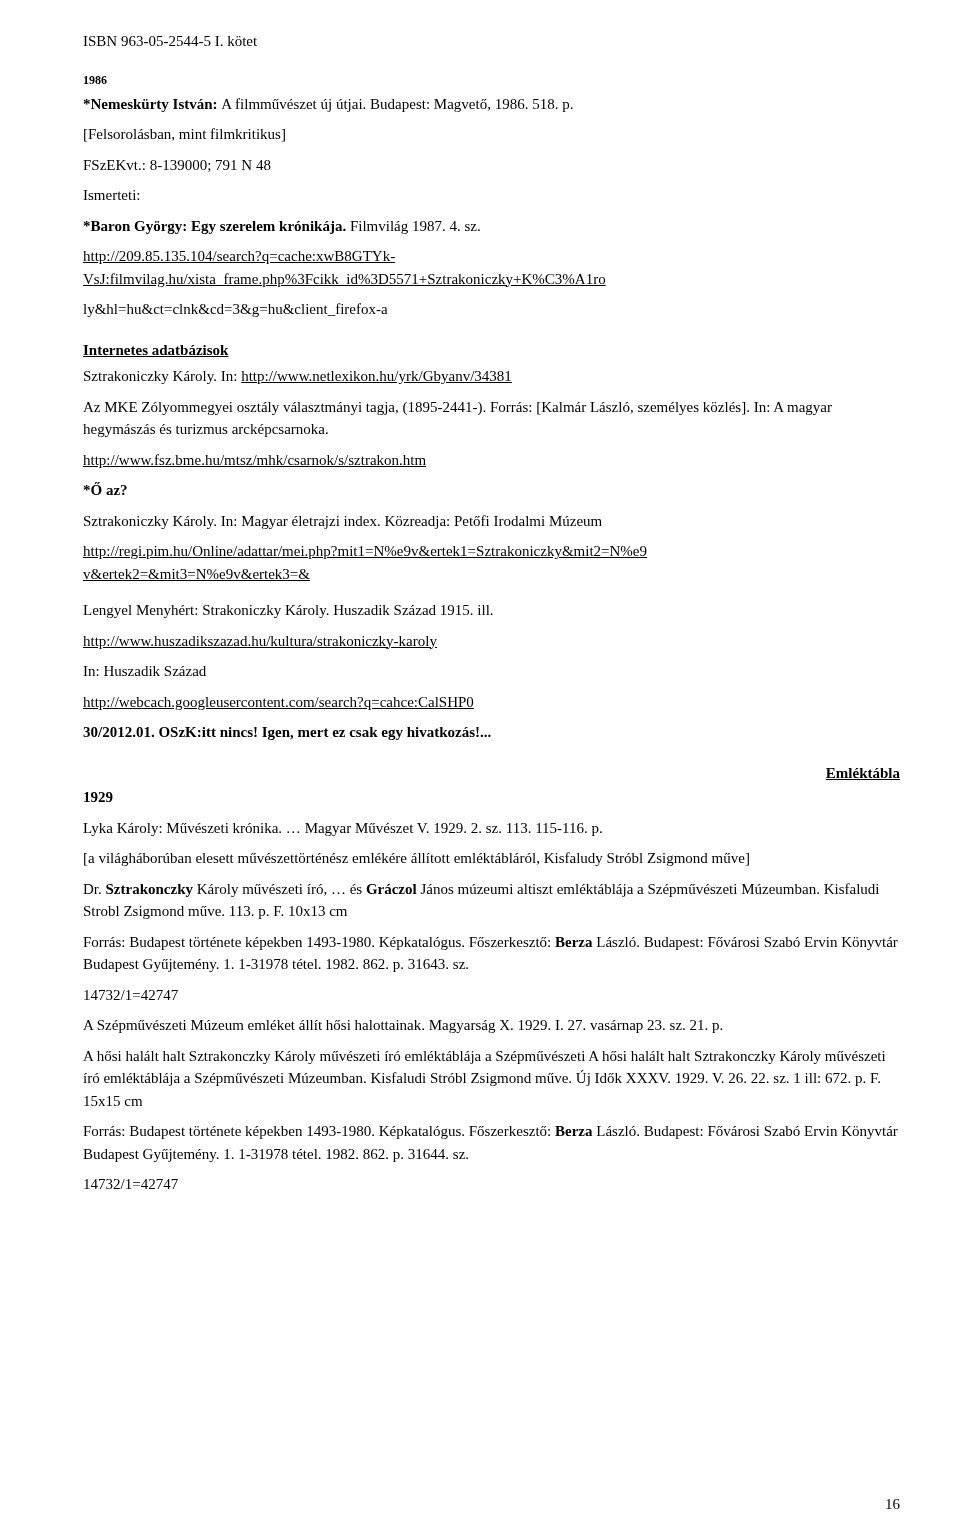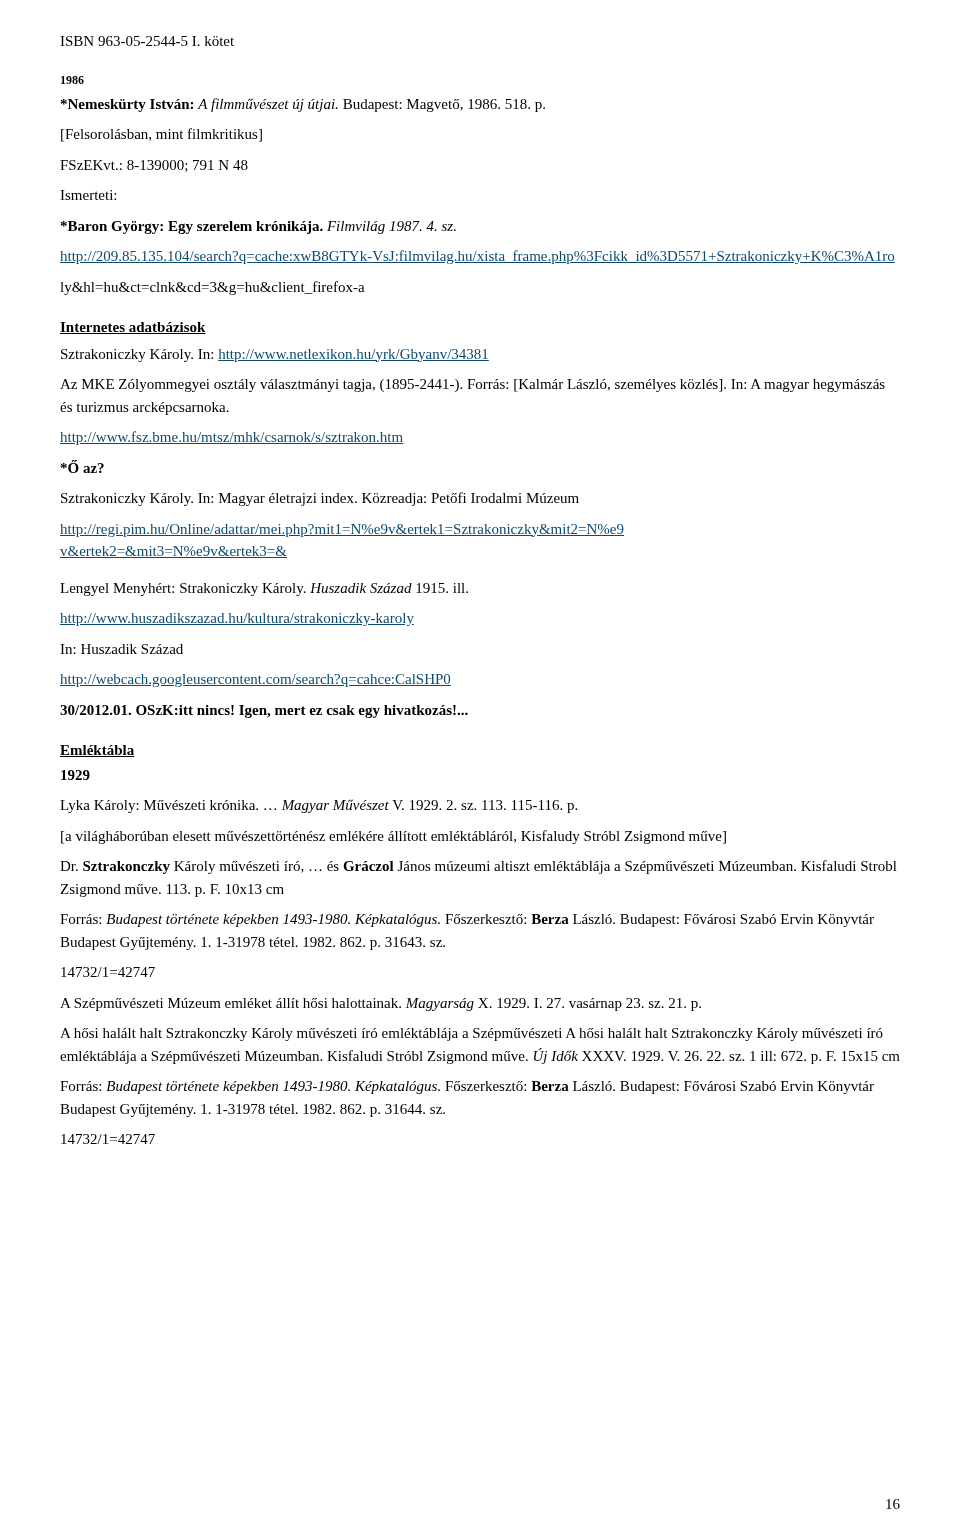--- a/index.html
+++ b/index.html
@@ -28,40 +28,42 @@
       margin-bottom: 18px;
     }
     .year-heading {
       font-size: 12px;
       font-weight: bold;
       margin-bottom: 4px;
     }
     p {
       margin-bottom: 8px;
       line-height: 1.5;
+      margin-left: 23px;
     }
     .bold { font-weight: bold; }
-    .italic { font-style: italic; }
+    .italic { }
     a {
-      color: #0c4a6e;
+      color: #000000;
       text-decoration: underline;
     }
     .section-heading {
       font-size: 15px;
       font-weight: bold;
       text-decoration: underline;
       margin-top: 18px;
       margin-bottom: 4px;
     }
     .emlek-heading {
       font-size: 15px;
       font-weight: bold;
       text-decoration: underline;
       margin-top: 18px;
       margin-bottom: 2px;
+      text-align: right;
     }
     .block {
       margin-bottom: 14px;
     }
     .page-number {
       position: absolute;
       bottom: 22px;
       right: 60px;
       font-size: 15px;
     }

